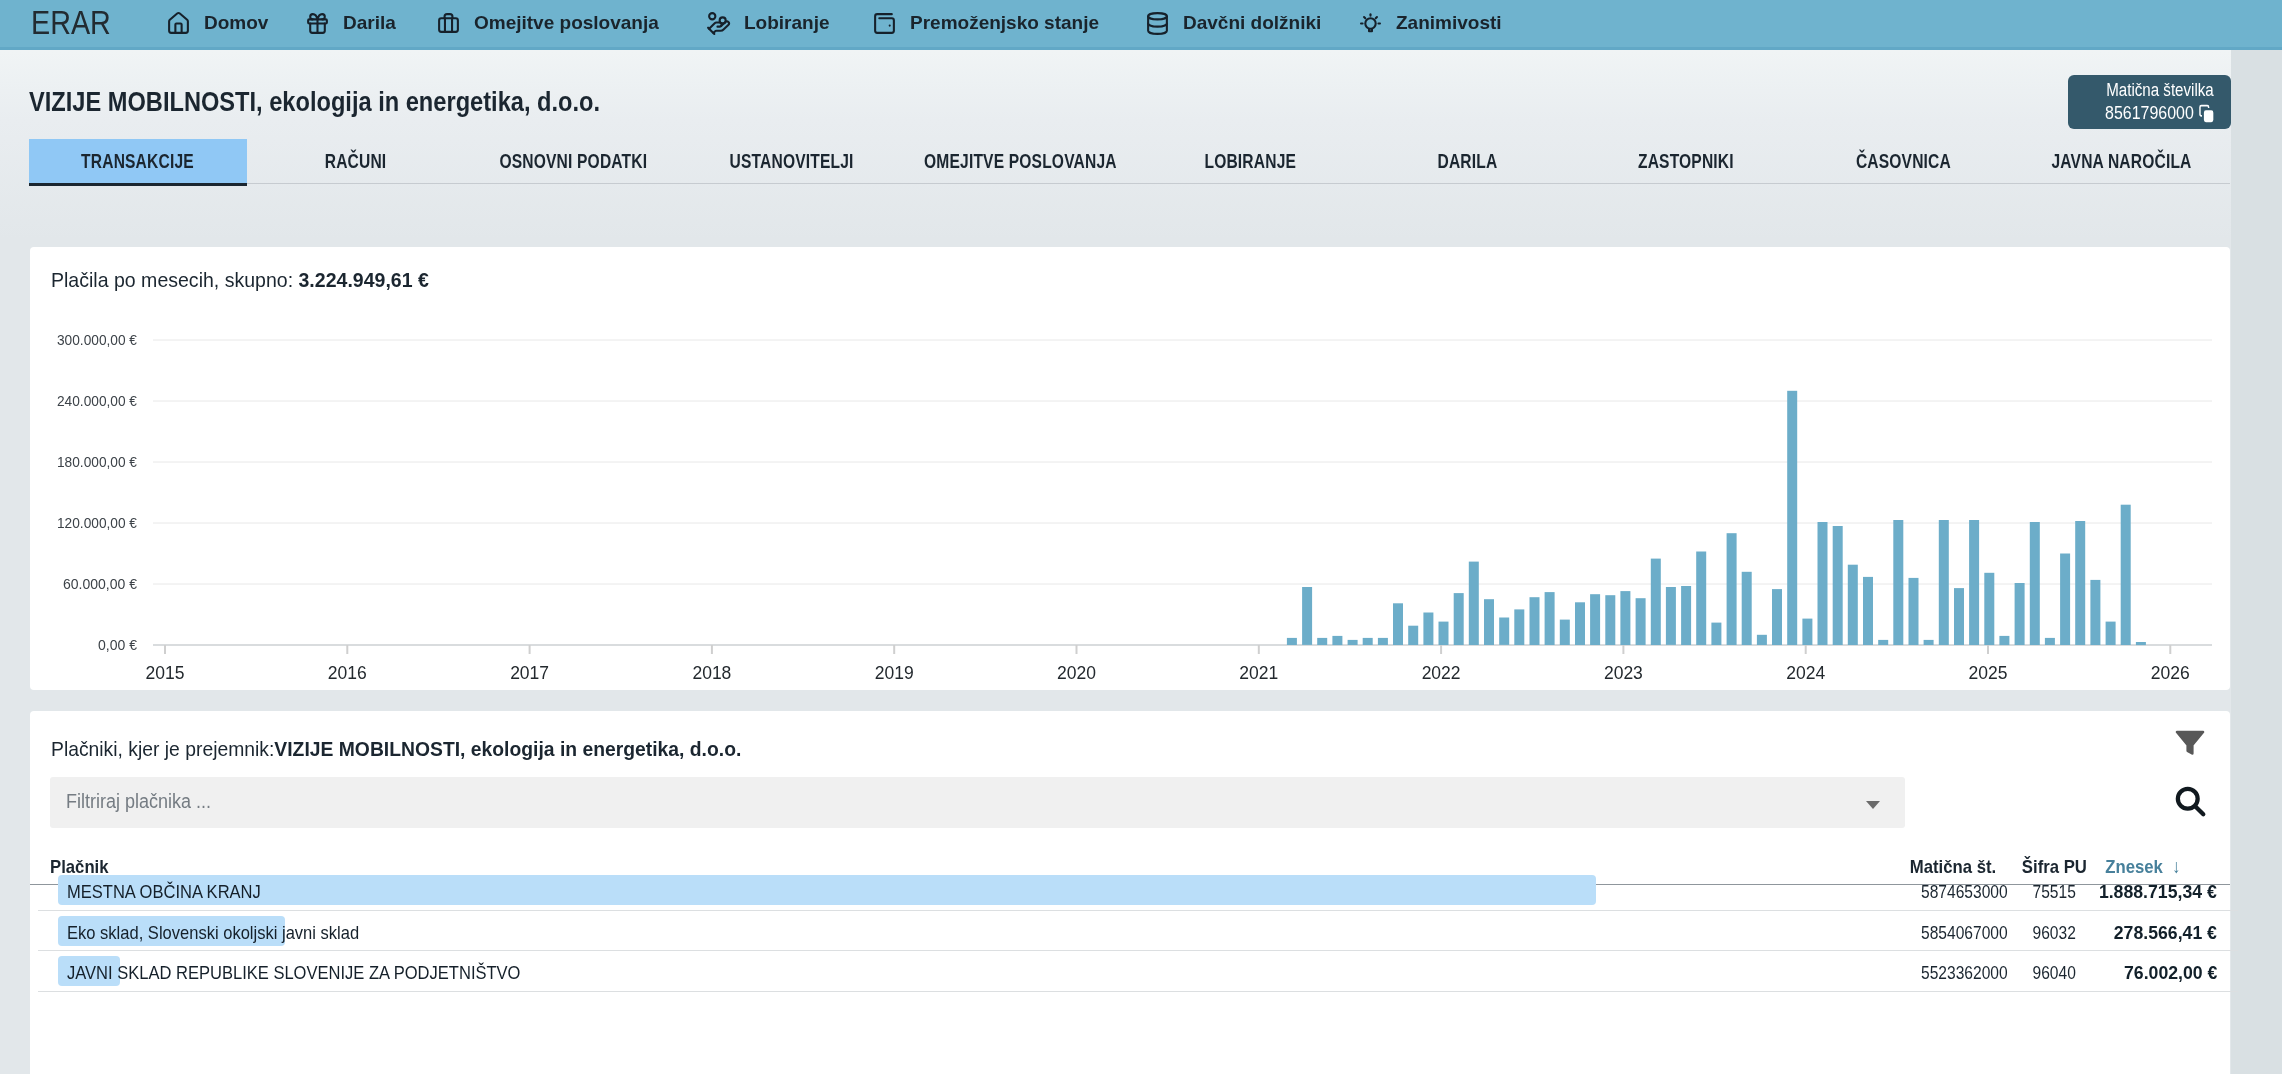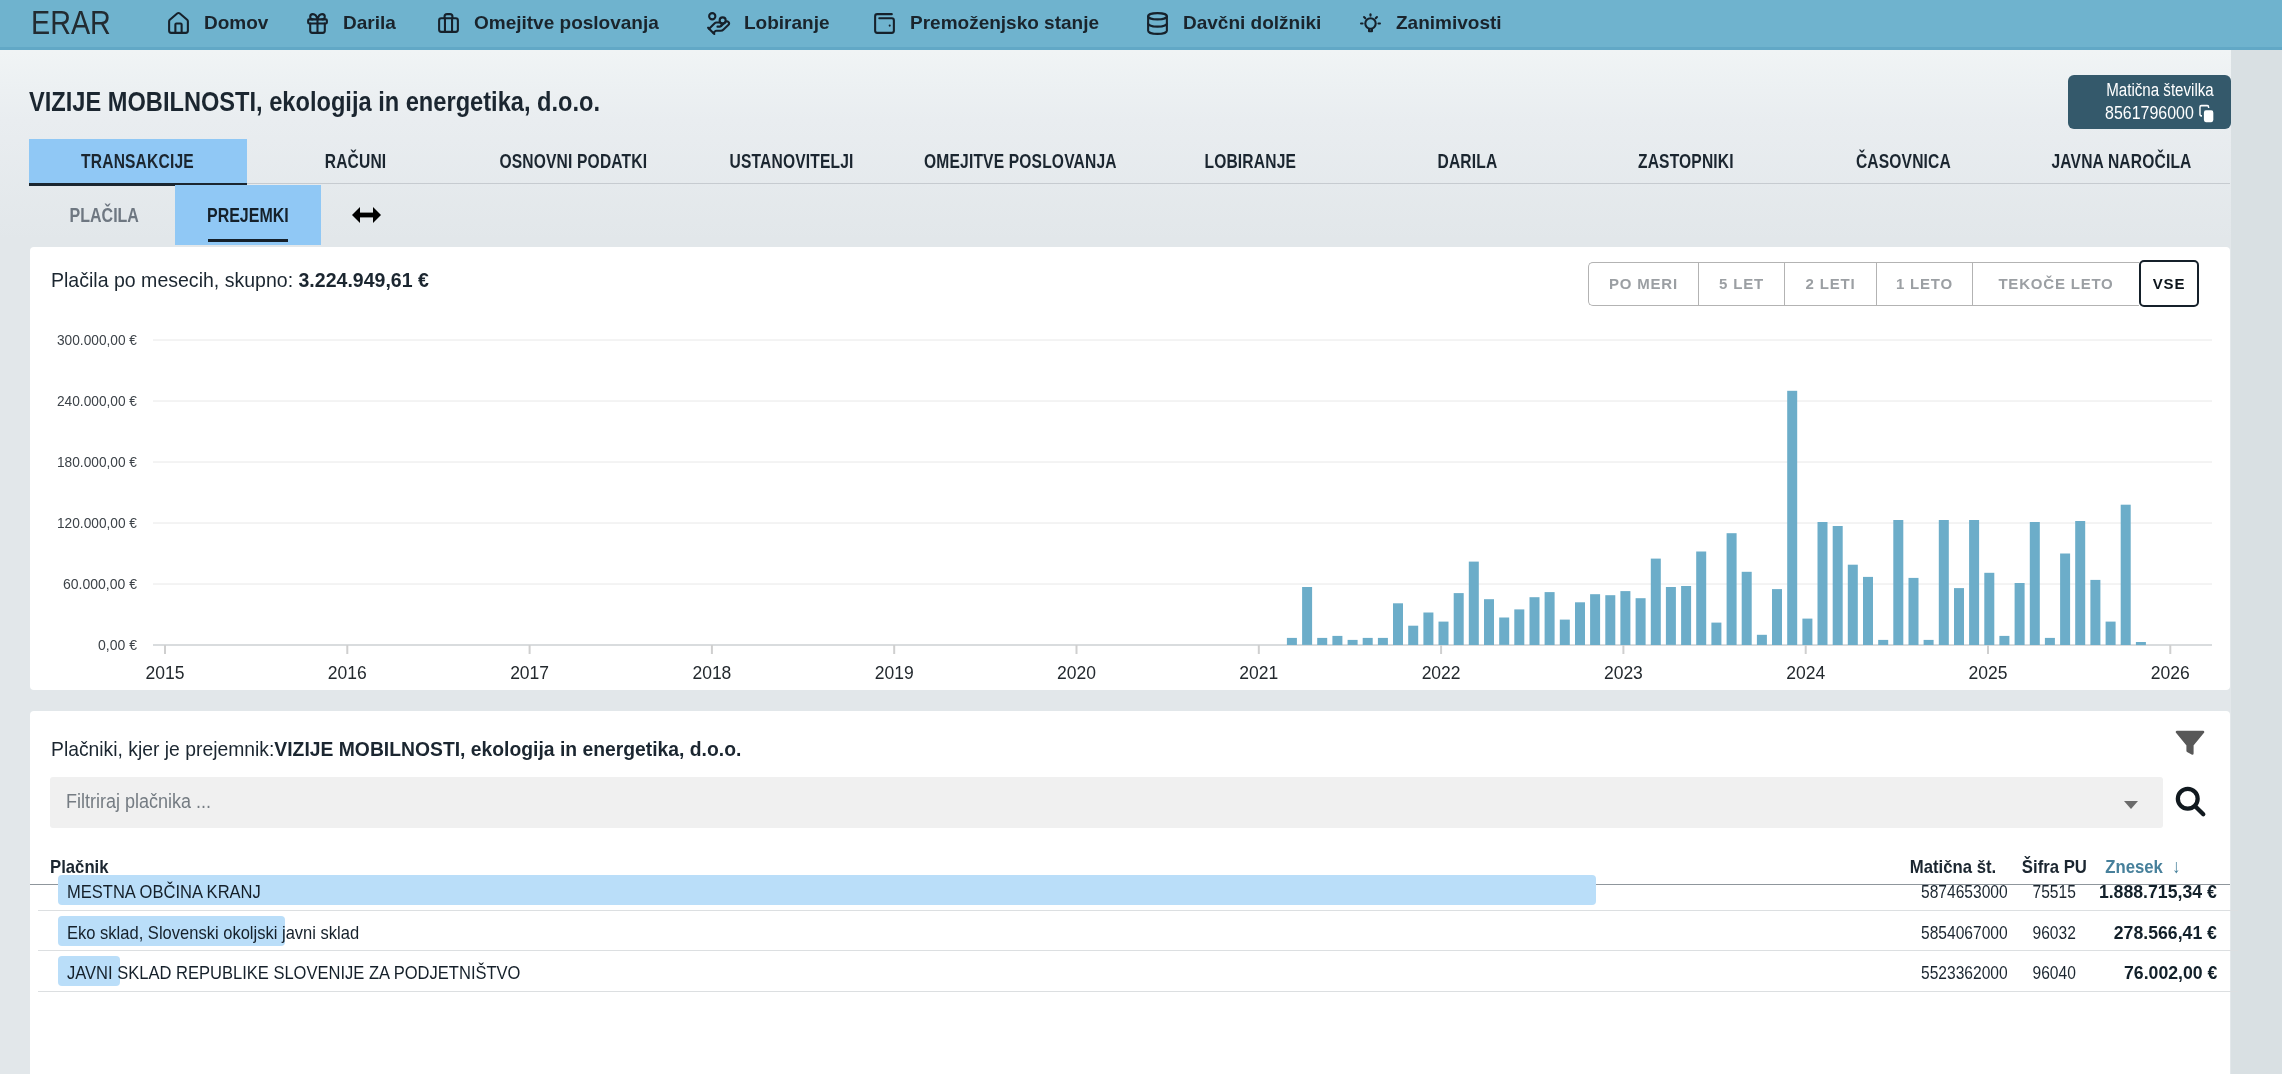--- a/index.html
+++ b/index.html
@@ -32,21 +32,21 @@
 .ctitle b { font-weight:700; }
 .rbtns { position:absolute; right:31px; top:13px; display:flex; align-items:center; }
 .rbtn { height:44px; border:1px solid #b3b3b3; border-right:none; display:flex; align-items:center; justify-content:center; font-size:15px; font-weight:700; letter-spacing:0.8px; color:#9b9fa3; }
 .rbtn:first-child { border-radius:5px 0 0 5px; }
 .rbtn.vse { border:2px solid #15202a; border-radius:5px; color:#0d151c; width:60px; height:47px; font-weight:700; }
 .chartsvg { position:absolute; left:0; top:0; }
 .tablecard { left:30px; top:711px; width:2200px; height:400px; }
 .ttitle { position:absolute; left:21px; top:26px; font-size:21px; color:#1b2630; transform:scaleX(.92); transform-origin:0 50%; white-space:nowrap; }
 .ttitle b { font-weight:700; }
 .funnel { position:absolute; right:25px; top:19px; }
-.search { position:absolute; left:20px; top:66px; width:2113px; height:51px; background:#f0f0f0; border-radius:3px; }
+.search { position:absolute; left:20px; top:66px; width:1855px; height:51px; background:#f0f0f0; border-radius:3px; }
 .search .ph { position:absolute; left:16px; top:13px; font-size:20px; color:#757c83; transform:scaleX(.9); transform-origin:0 50%; }
 .search .caret { position:absolute; right:25px; top:24px; width:0; height:0; border-left:7px solid transparent; border-right:7px solid transparent; border-top:8px solid #6b6b6b; }
 .mag { position:absolute; right:23px; top:74px; }
 .thead { position:absolute; left:0; top:117px; width:2200px; height:42px; border-bottom:1.5px solid #8f969c;margin-top:15px; }
 .thead .h { position:absolute; font-size:19px; font-weight:700; top:13px; transform:scaleX(.88); white-space:nowrap; }
 .thead .hr { transform-origin:100% 50%; }
 .thead .hl2 { transform-origin:0 50%; }
 .trows { position:absolute; left:0; top:159px; width:2200px;margin-left:8px; }
 .trow { position:relative; height:40.6px; border-bottom:1px solid #dcdfe1; }
 .trow.hl { background:#f6f6f6; }
@@ -163,41 +163,22 @@
       <div class="tab">
         <span>ZASTOPNIKI</span>
       </div>
       <div class="tab">
         <span>ČASOVNICA</span>
       </div>
       <div class="tab">
         <span>JAVNA NAROČILA</span>
       </div>
     </div>
-  <div class="subtabs">
-      <div class="stab placila"><span>PLAČILA</span></div>
-      <div class="stab prejemki">
-        <span>PREJEMKI</span>
-      </div>
-      <div class="sarrow"><svg width="31" height="18" viewBox="0 0 31 18">
-          <path d="M9 1 1 9l8 8z" fill="#000"></path>
-          <path d="M22 1l8 8-8 8z" fill="#000"></path>
-          <rect x="7" y="6.6" width="17" height="4.8" fill="#000"></rect>
-        </svg></div>
-    </div>
   <div class="card chartcard">
     <div class="ctitle">Plačila po mesecih, skupno: <b>3.224.949,61 €</b></div>
-    <div class="rbtns">
-        <div class="rbtn" style="width:110px">PO MERI</div>
-        <div class="rbtn" style="width:86px">5 LET</div>
-        <div class="rbtn" style="width:92px">2 LETI</div>
-        <div class="rbtn" style="width:96px">1 LETO</div>
-        <div class="rbtn" style="width:167px">TEKOČE LETO</div>
-        <div class="rbtn vse">VSE</div>
-      </div>
     <div class="chartsvg"><svg width="2200" height="443" viewBox="0 0 2200 443" font-family="Liberation Sans, sans-serif">
           <line x1="123" y1="398.0" x2="2182" y2="398.0" stroke="#d9dcde" stroke-width="2"></line>
           <line x1="123" y1="337.0" x2="2182" y2="337.0" stroke="#e8e8e8" stroke-width="1"></line>
           <line x1="123" y1="276.0" x2="2182" y2="276.0" stroke="#e8e8e8" stroke-width="1"></line>
           <line x1="123" y1="215.0" x2="2182" y2="215.0" stroke="#e8e8e8" stroke-width="1"></line>
           <line x1="123" y1="154.0" x2="2182" y2="154.0" stroke="#e8e8e8" stroke-width="1"></line>
           <line x1="123" y1="93.0" x2="2182" y2="93.0" stroke="#e8e8e8" stroke-width="1"></line>
           <text x="107" y="403.0" text-anchor="end" font-size="15" fill="#3c4248" textLength="39" lengthAdjust="spacingAndGlyphs">0,00 €</text>
           <text x="107" y="342.0" text-anchor="end" font-size="15" fill="#3c4248" textLength="74" lengthAdjust="spacingAndGlyphs">60.000,00 €</text>
           <text x="107" y="281.0" text-anchor="end" font-size="15" fill="#3c4248" textLength="80" lengthAdjust="spacingAndGlyphs">120.000,00 €</text>

